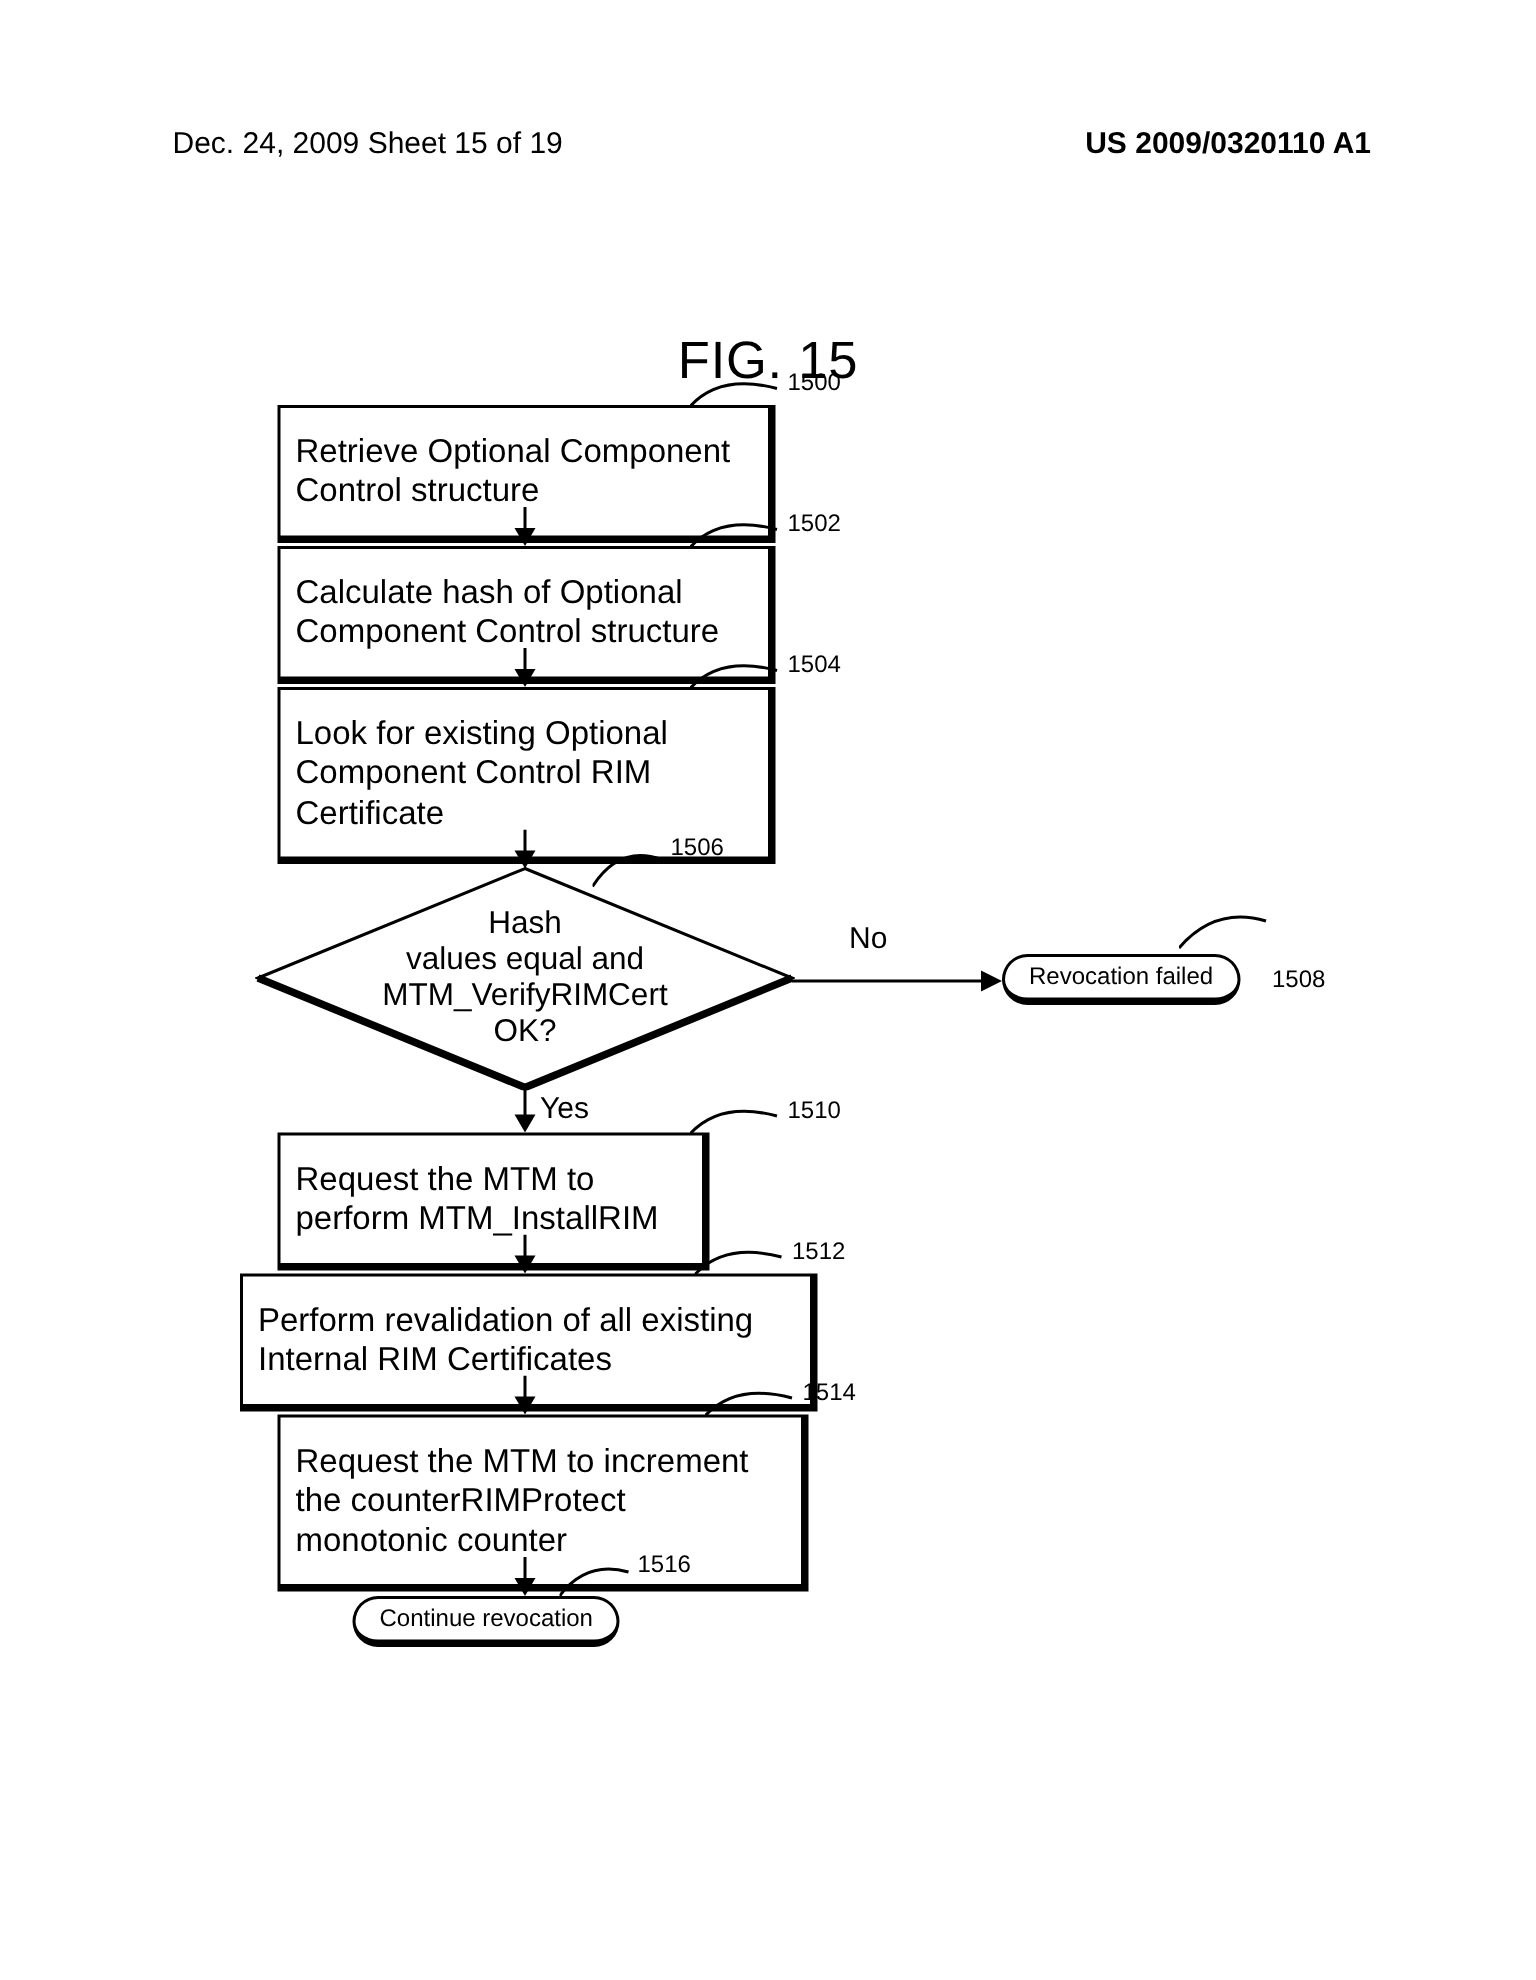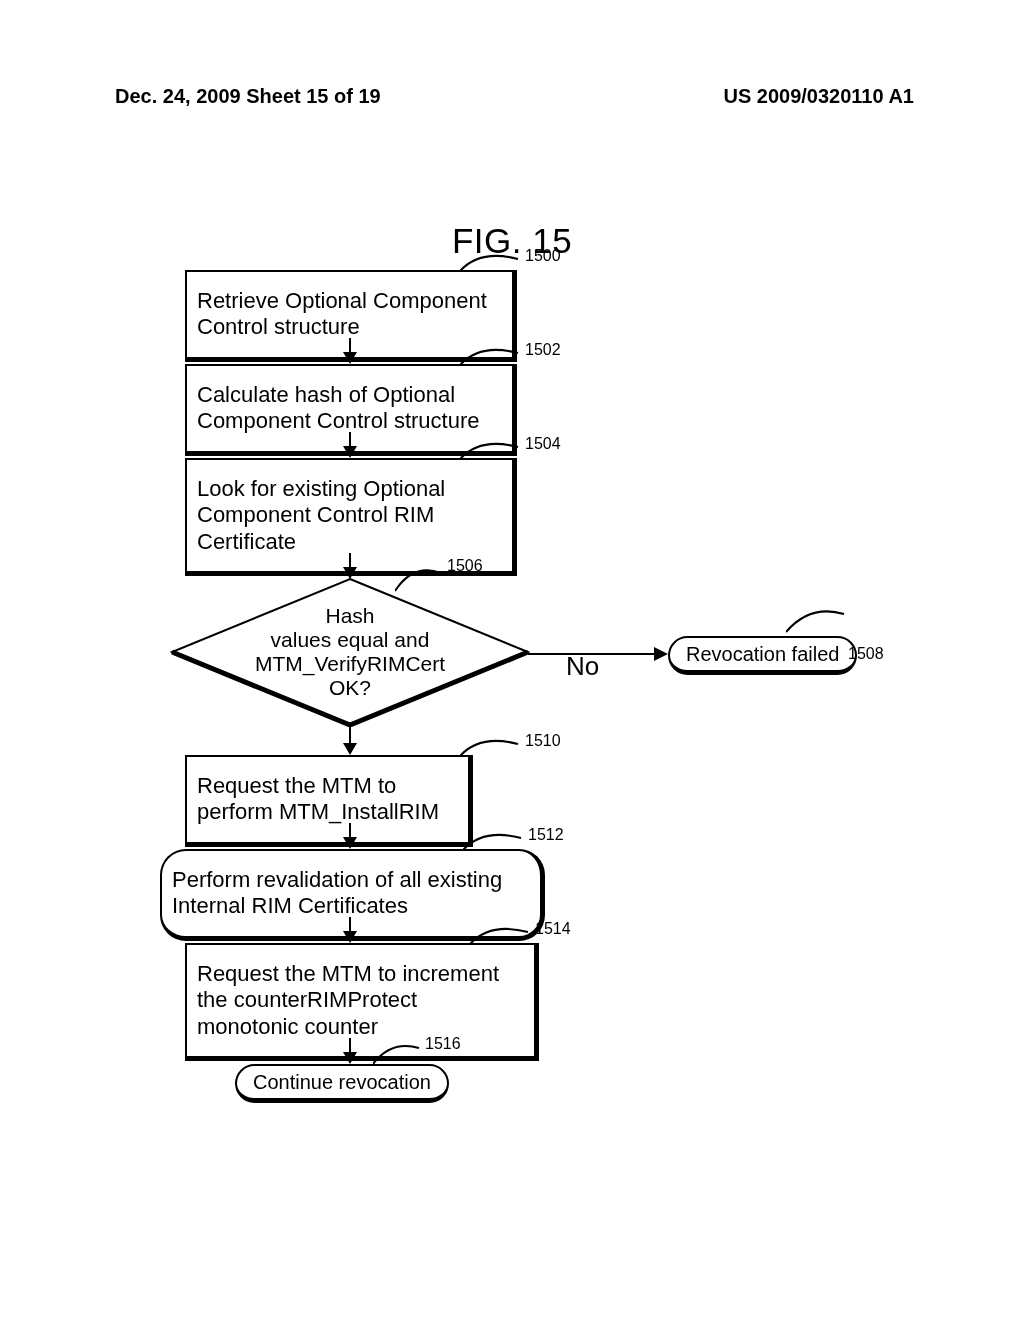--- a/index.html
+++ b/index.html
@@ -14,21 +14,21 @@
     position: absolute;
     top: 85px;
     left: 0;
     width: 100%;
     display: flex;
     justify-content: space-between;
     padding: 0 110px 0 115px;
     font-size: 20px;
   }
   .header-left { font-weight: bold; }
-  .header-center { font-weight: bold; }
+  .header-center { font-weight: normal; }
   .header-right { font-weight: bold; }
   .figure-title {
     position: absolute;
     top: 200px;
     left: 0;
     width: 100%;
     text-align: center;
     font-size: 35px;
     font-weight: normal;
     letter-spacing: 0.5px;
@@ -50,21 +50,21 @@
     font-size: 22px;
     line-height: 1.2;
   }
   .terminator {
     position: absolute;
     background: white;
     border: 2px solid #000;
     border-bottom-width: 5px;
     border-radius: 20px;
     padding: 4px 16px;
-    font-size: 20px;
+    font-size: 16px;
     line-height: 1.2;
     text-align: center;
   }
   .diamond {
     position: absolute;
     width: 360px;
     height: 150px;
     text-decoration: underline;
   }
   .diamond svg {
@@ -85,22 +85,21 @@
   }
   .ref {
     position: absolute;
     font-size: 16px;
   }
   .arrow {
     position: absolute;
   }
   .edge-label {
     position: absolute;
-    font-size: 26px;
-    margin-top: 36px;
+    font-size: 20px;
   }
   .leader {
     position: absolute;
   }
 </style>
 </head>
 <body>
 
 <div class="header">
   <span class="header-center">Dec. 24, 2009  Sheet 15 of 19</span>
@@ -192,21 +191,21 @@
   <svg class="leader" style="left:300px; top:483px;" width="62" height="20">
     <path d="M0,18 Q20,-4 58,6" stroke="#000" stroke-width="2" fill="none"></path>
   </svg>
   <div class="ref" style="left:365px; top:477px;">1510</div>
 
   <svg class="arrow" style="left:180px; top:568px;" width="20" height="26">
     <line x1="10" y1="0" x2="10" y2="18" stroke="#000" stroke-width="2"></line>
     <polygon points="10,26 3,14 17,14" fill="#000"></polygon>
   </svg>
 
-  <div class="box" style="left:0px; top:594px; width:385px;border-radius:26px;">
+  <div class="box" style="left:0px; top:594px; width:385px;">
     <span>Perform revalidation of all existing Internal RIM Certificates</span>
   </div>
   <svg class="leader" style="left:303px; top:577px;" width="62" height="20">
     <path d="M0,18 Q20,-4 58,6" stroke="#000" stroke-width="2" fill="none"></path>
   </svg>
   <div class="ref" style="left:368px; top:571px;">1512</div>
 
   <svg class="arrow" style="left:180px; top:662px;" width="20" height="26">
     <line x1="10" y1="0" x2="10" y2="18" stroke="#000" stroke-width="2"></line>
     <polygon points="10,26 3,14 17,14" fill="#000"></polygon>

